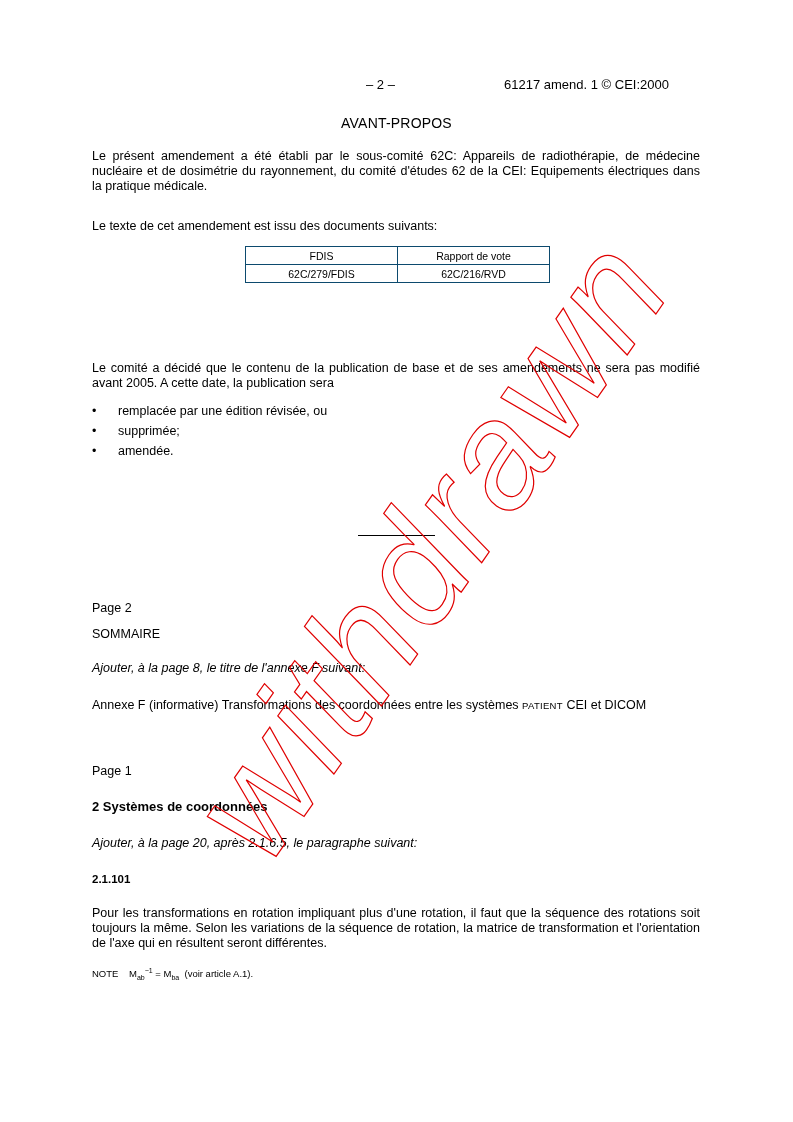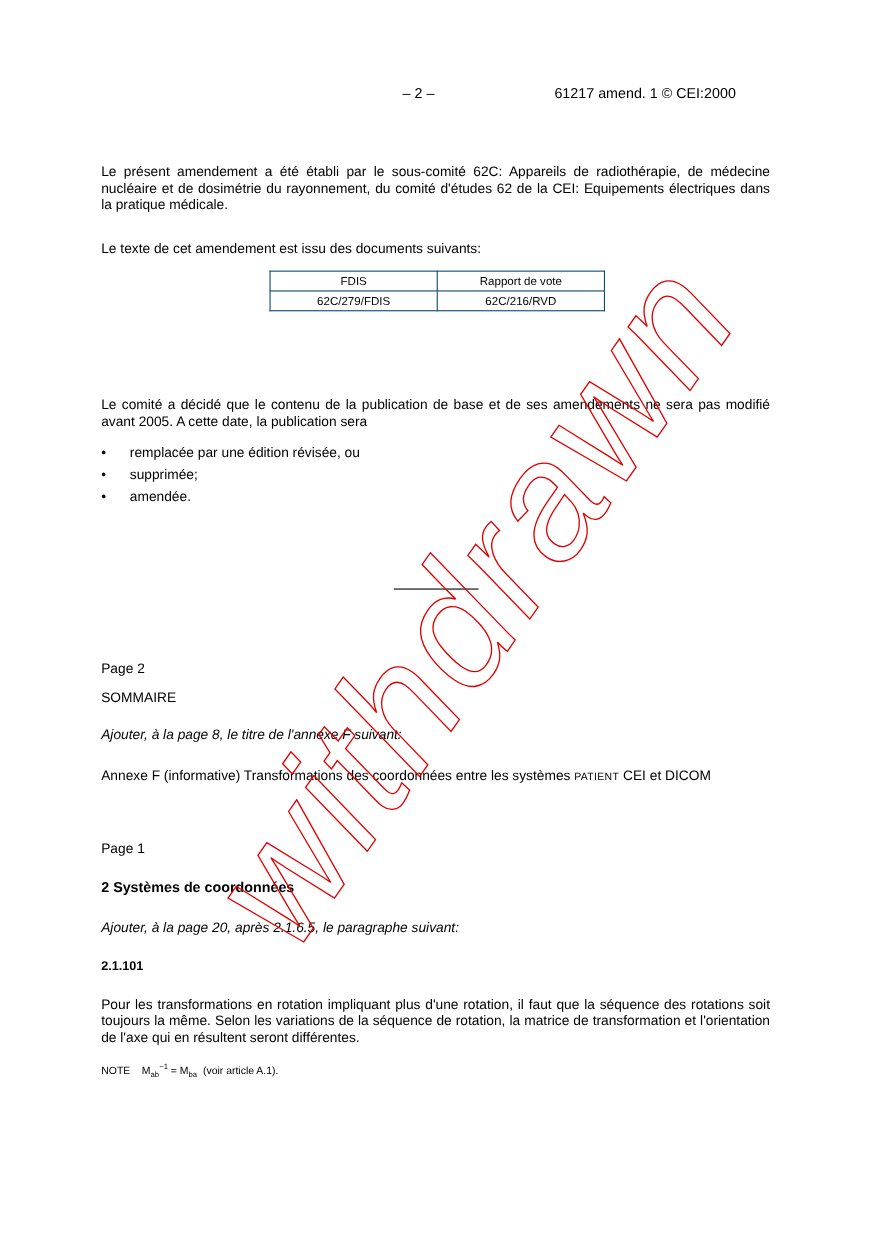--- a/index.html
+++ b/index.html
@@ -24,20 +24,21 @@
   .watermark { position: absolute; left: 0; top: 0; width: 793px; height: 1122px; pointer-events: none; }
 </style>
 </head>
 <body>
 
 <div class="page">
 
   <div class="hdr-num">– 2 –</div>
   <div class="hdr-ref">61217 amend. 1 © CEI:2000</div>
 
+  <div class="title">AVANT-PROPOS</div>
 
   <div class="p" style="top:149px;">Le présent amendement a été établi par le sous-comité 62C: Appareils de radiothérapie, de médecine nucléaire et de dosimétrie du rayonnement, du comité d'études 62 de la CEI: Equipements électriques dans la pratique médicale.</div>
   <div class="p" style="top:219px;">Le texte de cet amendement est issu des documents suivants:</div>
 
   <table class="vote">
     <tbody>
         <tr>
       <td>FDIS</td>
       <td>Rapport de vote</td>
     </tr>

